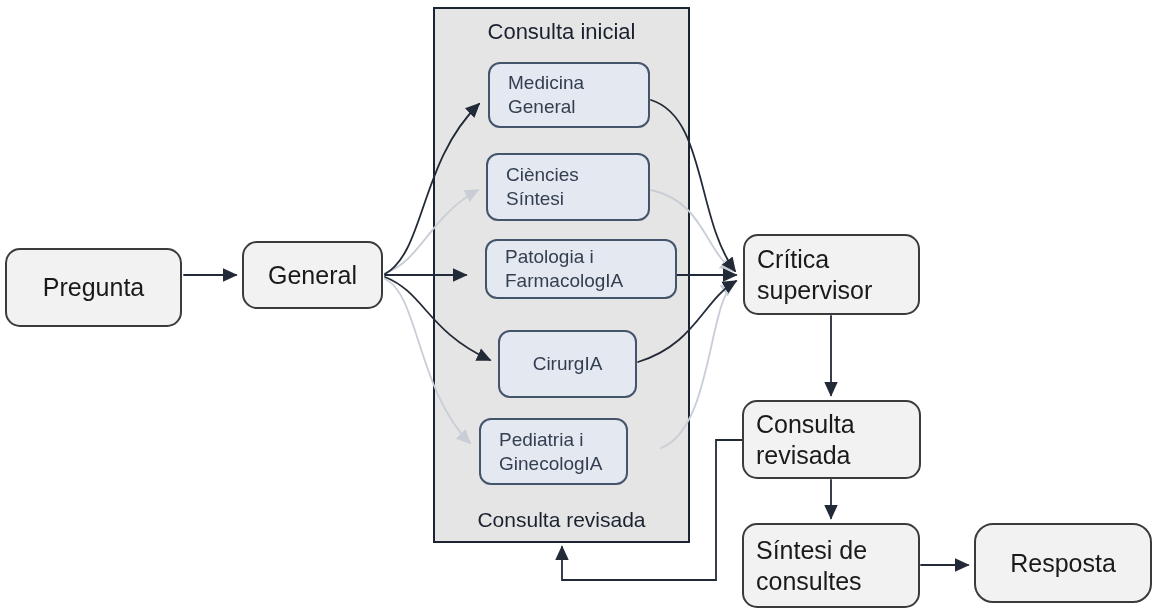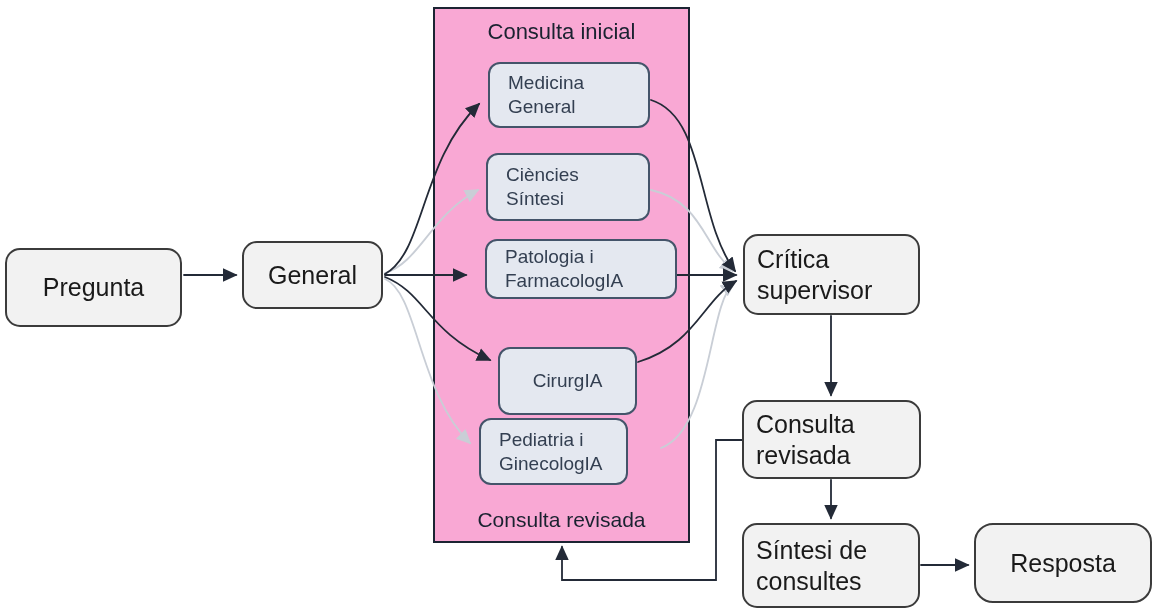--- a/index.html
+++ b/index.html
@@ -15,21 +15,21 @@
     position: absolute;
     left: 0; top: 0;
     width: 1159px; height: 616px;
     z-index: 2;
     pointer-events: none;
   }
   .group {
     position: absolute;
     left: 433px; top: 7px;
     width: 253px; height: 532px;
-    background: #f9a8d4;
+    background: #e5e5e5;
     border: 2px solid #1c2433;
     z-index: 1;
   }
   .group-title {
     position: absolute;
     top: 10px; left: 0;
     width: 100%;
     text-align: center;
     font-size: 22px;
     color: #1a2230;
@@ -70,21 +70,21 @@
   
   .n-pregunta  { left: 5px;   top: 234px; width: 177px; height: 79px; margin-top: 14px; }
   .n-router    { left: 242px; top: 241px; width: 141px; height: 68px; }
   .n-critica   { left: 743px; top: 234px; width: 177px; height: 81px; }
   .n-revisada  { left: 742px; top: 400px; width: 179px; height: 79px; }
   .n-sintesi   { left: 742px; top: 523px; width: 178px; height: 85px; }
   .n-resposta  { left: 974px; top: 523px; width: 178px; height: 80px; border-radius: 19px; }
   .s-medicina  { left: 488px; top: 62px;  width: 162px; height: 66px; }
   .s-ciencies  { left: 486px; top: 153px; width: 164px; height: 68px; }
   .s-patologia { left: 473px; top: 239px; width: 192px; height: 60px; margin-left: 12px; }
-  .s-cirurgia  { left: 498px; top: 330px; width: 139px; height: 68px; margin-top: 17px; }
+  .s-cirurgia  { left: 498px; top: 330px; width: 139px; height: 68px; }
   .s-pediatria { left: 479px; top: 418px; width: 149px; height: 67px; }
 
   .edge-dark  { stroke: #232a37; stroke-width: 1.8; fill: none; stroke-linecap: round; }
   .edge-light { stroke: #c9ced6; stroke-width: 1.8; fill: none; stroke-linecap: round; }
 </style>
 </head>
 <body>
 
 <div class="canvas">
 

